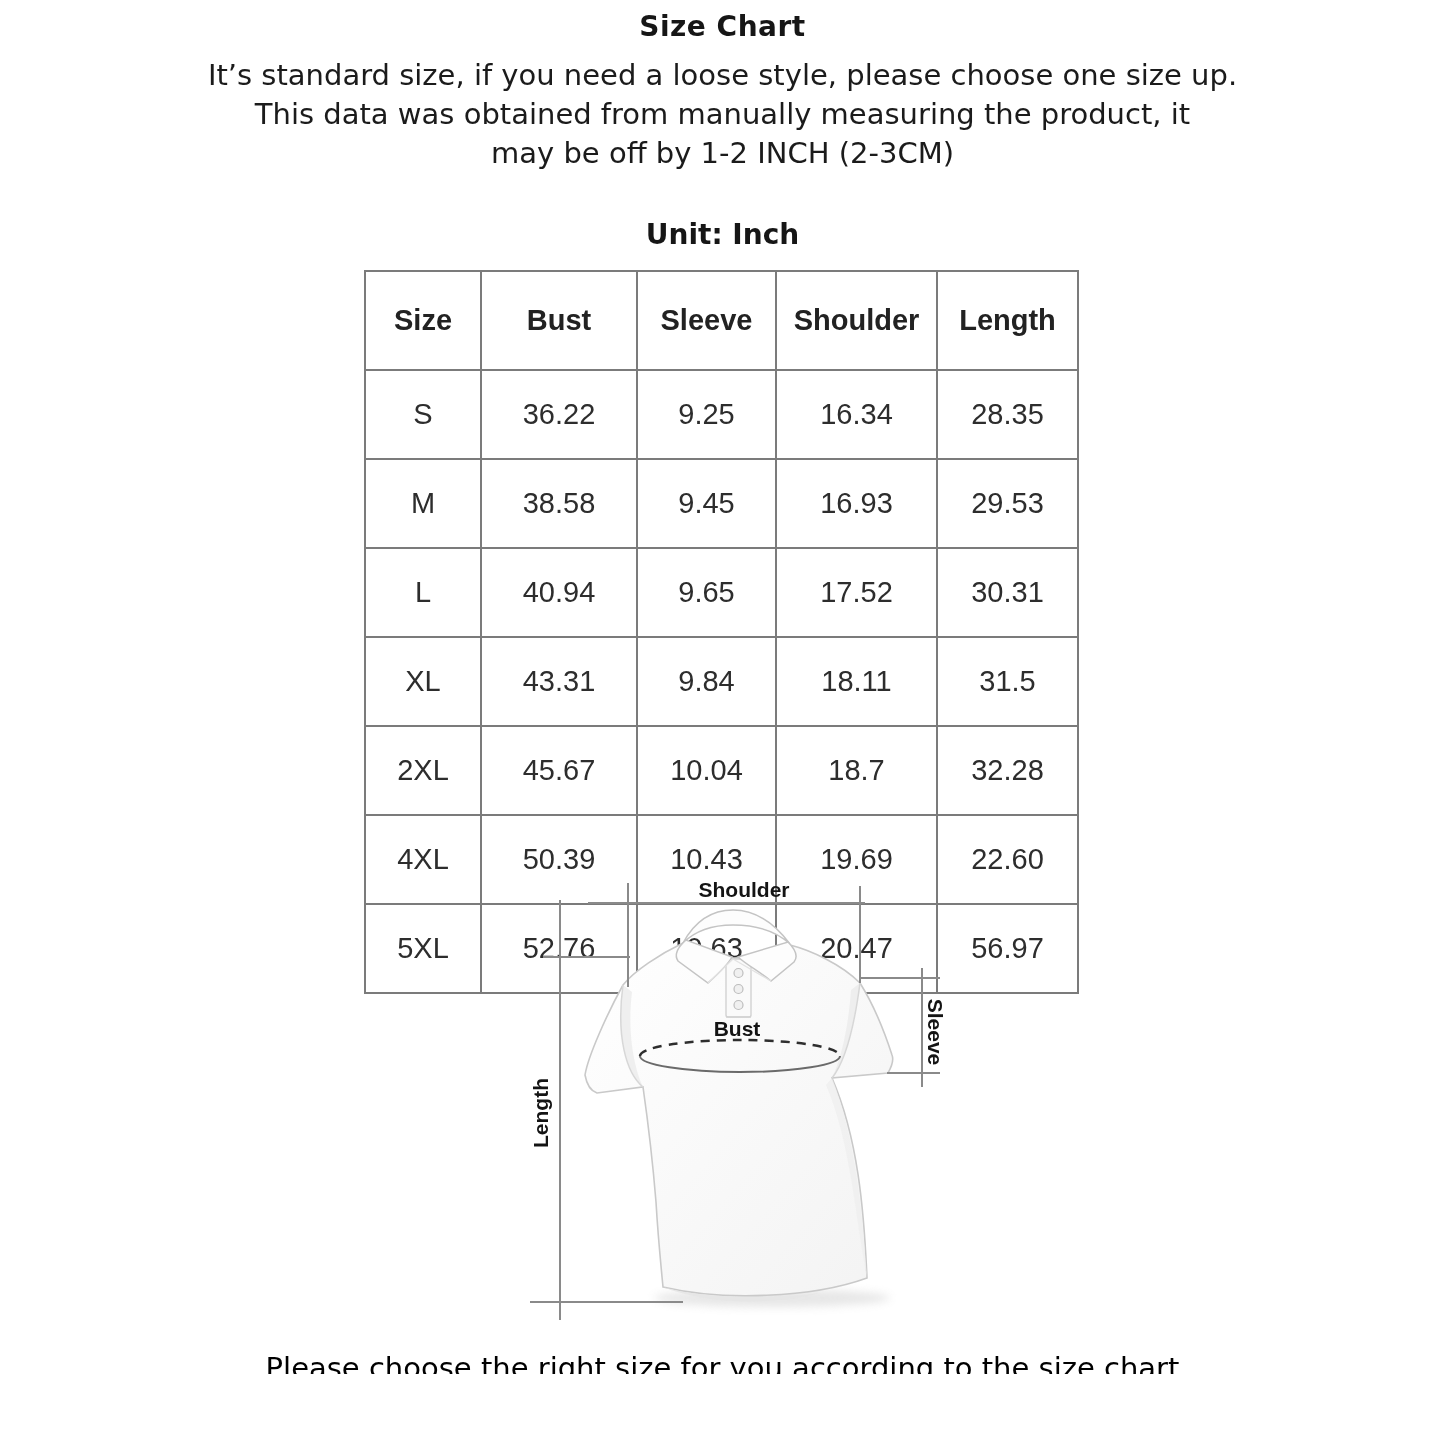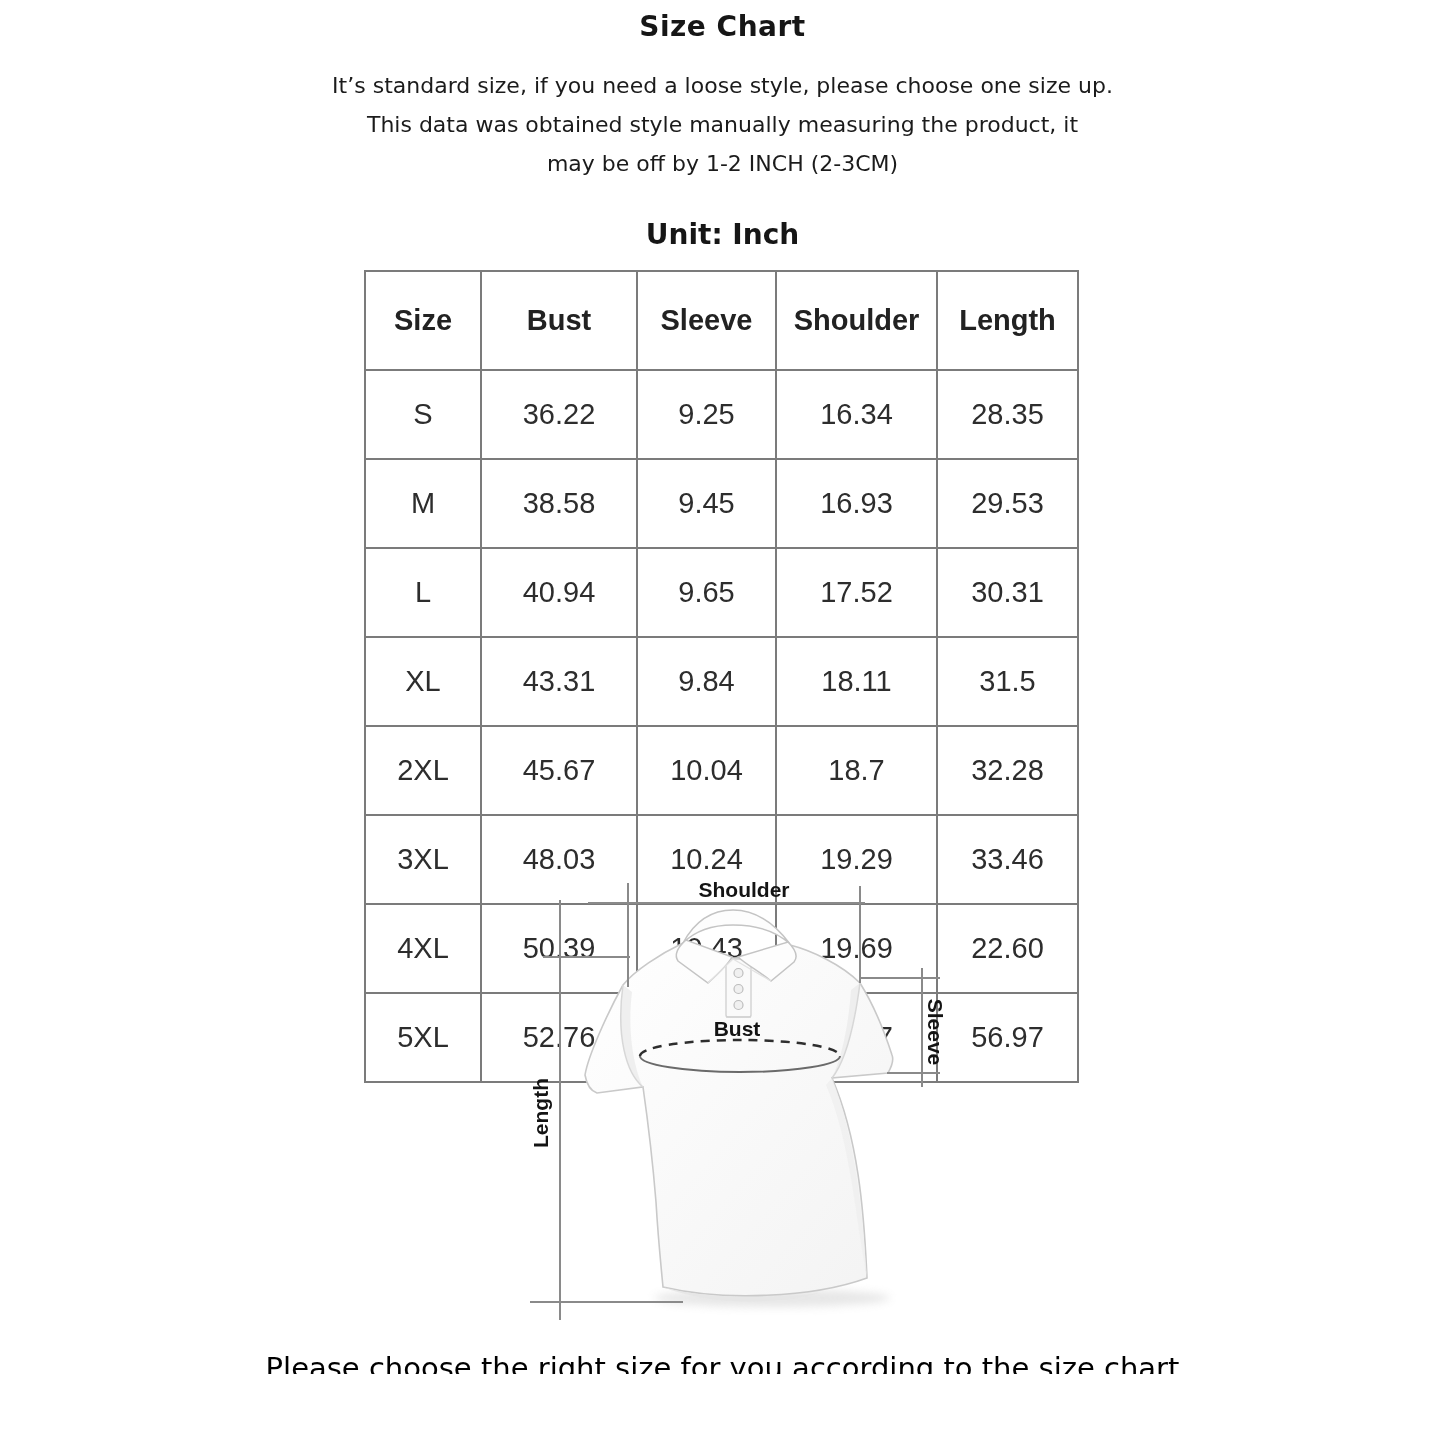--- a/index.html
+++ b/index.html
@@ -6,21 +6,21 @@
   #canvas{
     position:relative;
     width:1445px;height:1374px;
     background:#ffffff;
     overflow:hidden;
     font-family:"DejaVu Sans","Liberation Sans",sans-serif;
     color:#161616;
   }
   .centered{position:absolute;left:0;width:1445px;text-align:center;}
   .page-title{top:10px;font-size:28px;font-weight:bold;letter-spacing:0.5px;}
-  .intro{top:66px;font-size:22px;line-height:39px;font-weight:500;color:#1b1b1b;}
+  .intro{top:56px;font-size:29px;line-height:39px;font-weight:500;color:#1b1b1b;}
   .unit-label{top:211px;font-size:28px;font-weight:bold;margin-top:7px;}
   .footer{top:1348px;font-size:29px;line-height:40px;font-weight:500;color:#000000;}
 
   .table-wrap{position:absolute;left:364px;top:270px;}
   table.size-table{
     border-collapse:collapse;table-layout:fixed;width:713px;
     font-family:"Liberation Sans",sans-serif;color:#2d2d2d;
   }
   table.size-table th,table.size-table td{
     border:2px solid #7b7b7b;text-align:center;vertical-align:middle;
@@ -37,21 +37,21 @@
 </style>
 </head>
 <body>
 
 <div id="canvas">
 
   <div class="centered page-title">Size Chart</div>
 
   <div class="centered intro">
     <div>It’s standard size, if you need a loose style, please choose one size up.</div>
-    <div>This data was obtained style manually measuring the product, it</div>
+    <div>This data was obtained from manually measuring the product, it</div>
     <div>may be off by 1-2 INCH (2-3CM)</div>
   </div>
 
   <div class="centered unit-label">Unit: Inch</div>
 
   <div class="table-wrap">
     <table class="size-table">
       <colgroup>
         <col style="width:116px">
           <col style="width:156px">
@@ -96,27 +96,20 @@
           <td>9.84</td>
           <td>18.11</td>
           <td>31.5</td>
         </tr>
         <tr>
           <td>2XL</td>
           <td>45.67</td>
           <td>10.04</td>
           <td>18.7</td>
           <td>32.28</td>
-        </tr>
-        <tr>
-          <td>3XL</td>
-          <td>48.03</td>
-          <td>10.24</td>
-          <td>19.29</td>
-          <td>33.46</td>
         </tr>
         <tr>
           <td>4XL</td>
           <td>50.39</td>
           <td>10.43</td>
           <td>19.69</td>
           <td>22.60</td>
         </tr>
         <tr>
           <td>5XL</td>

